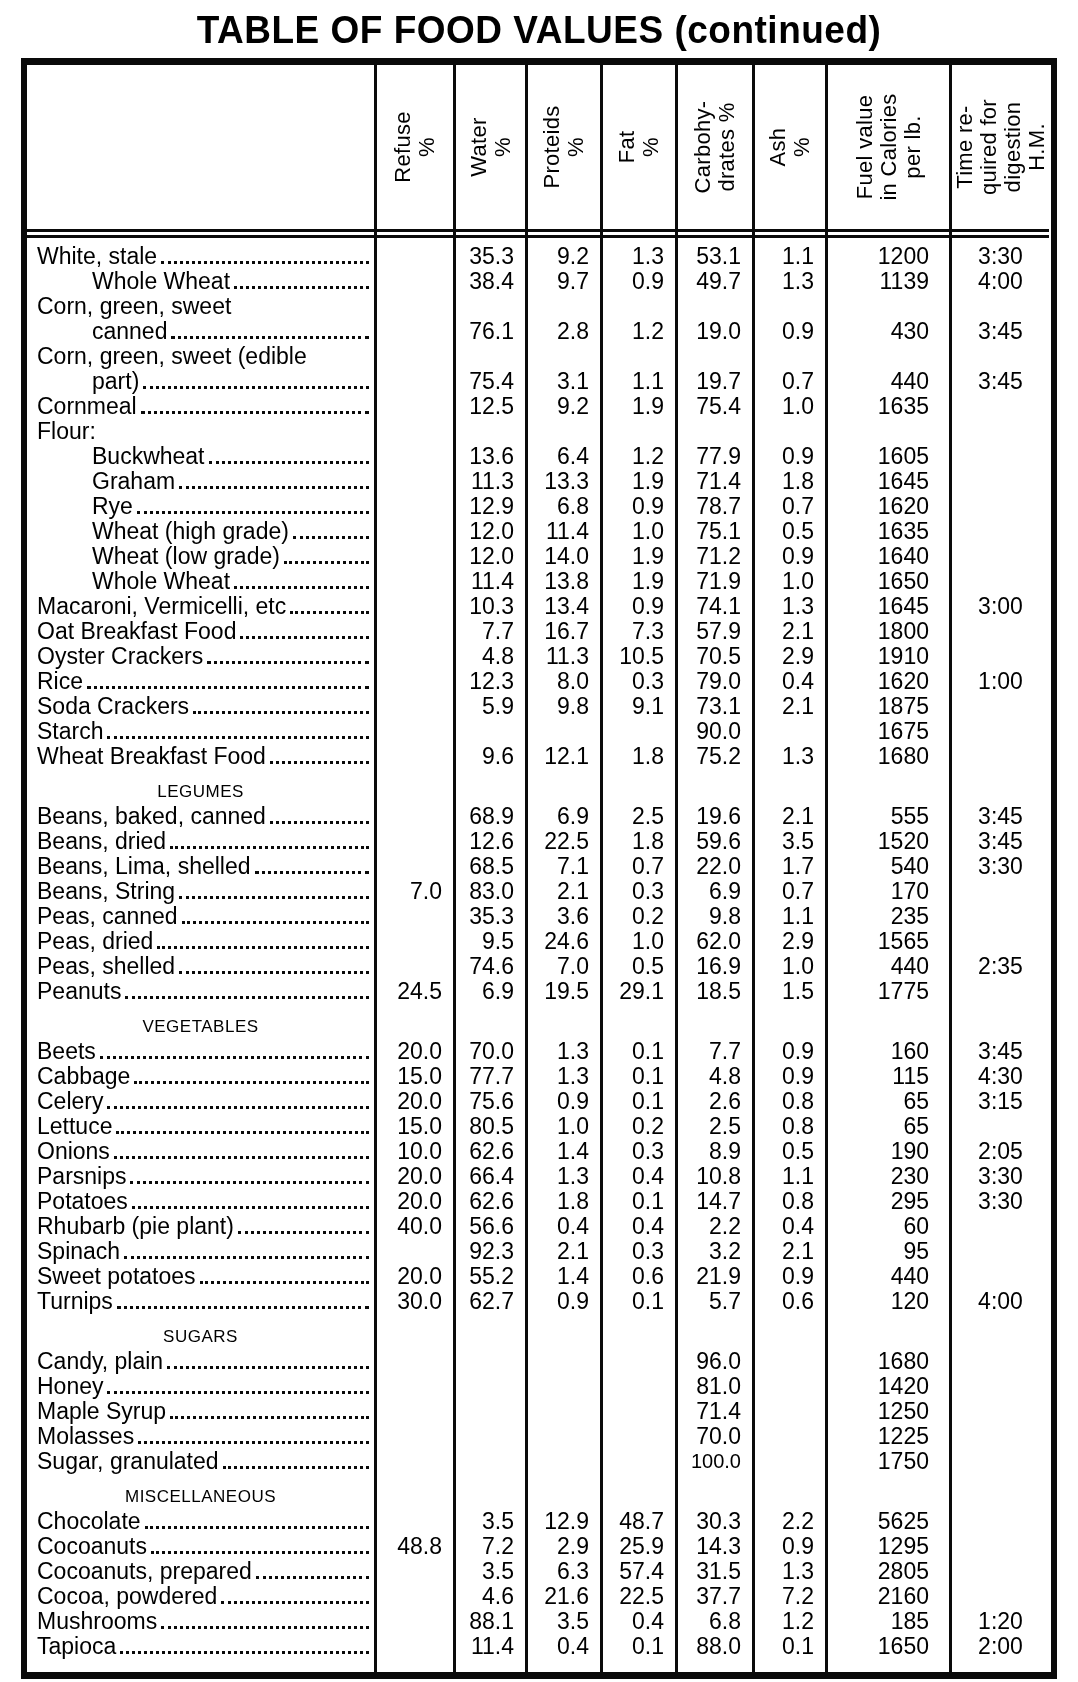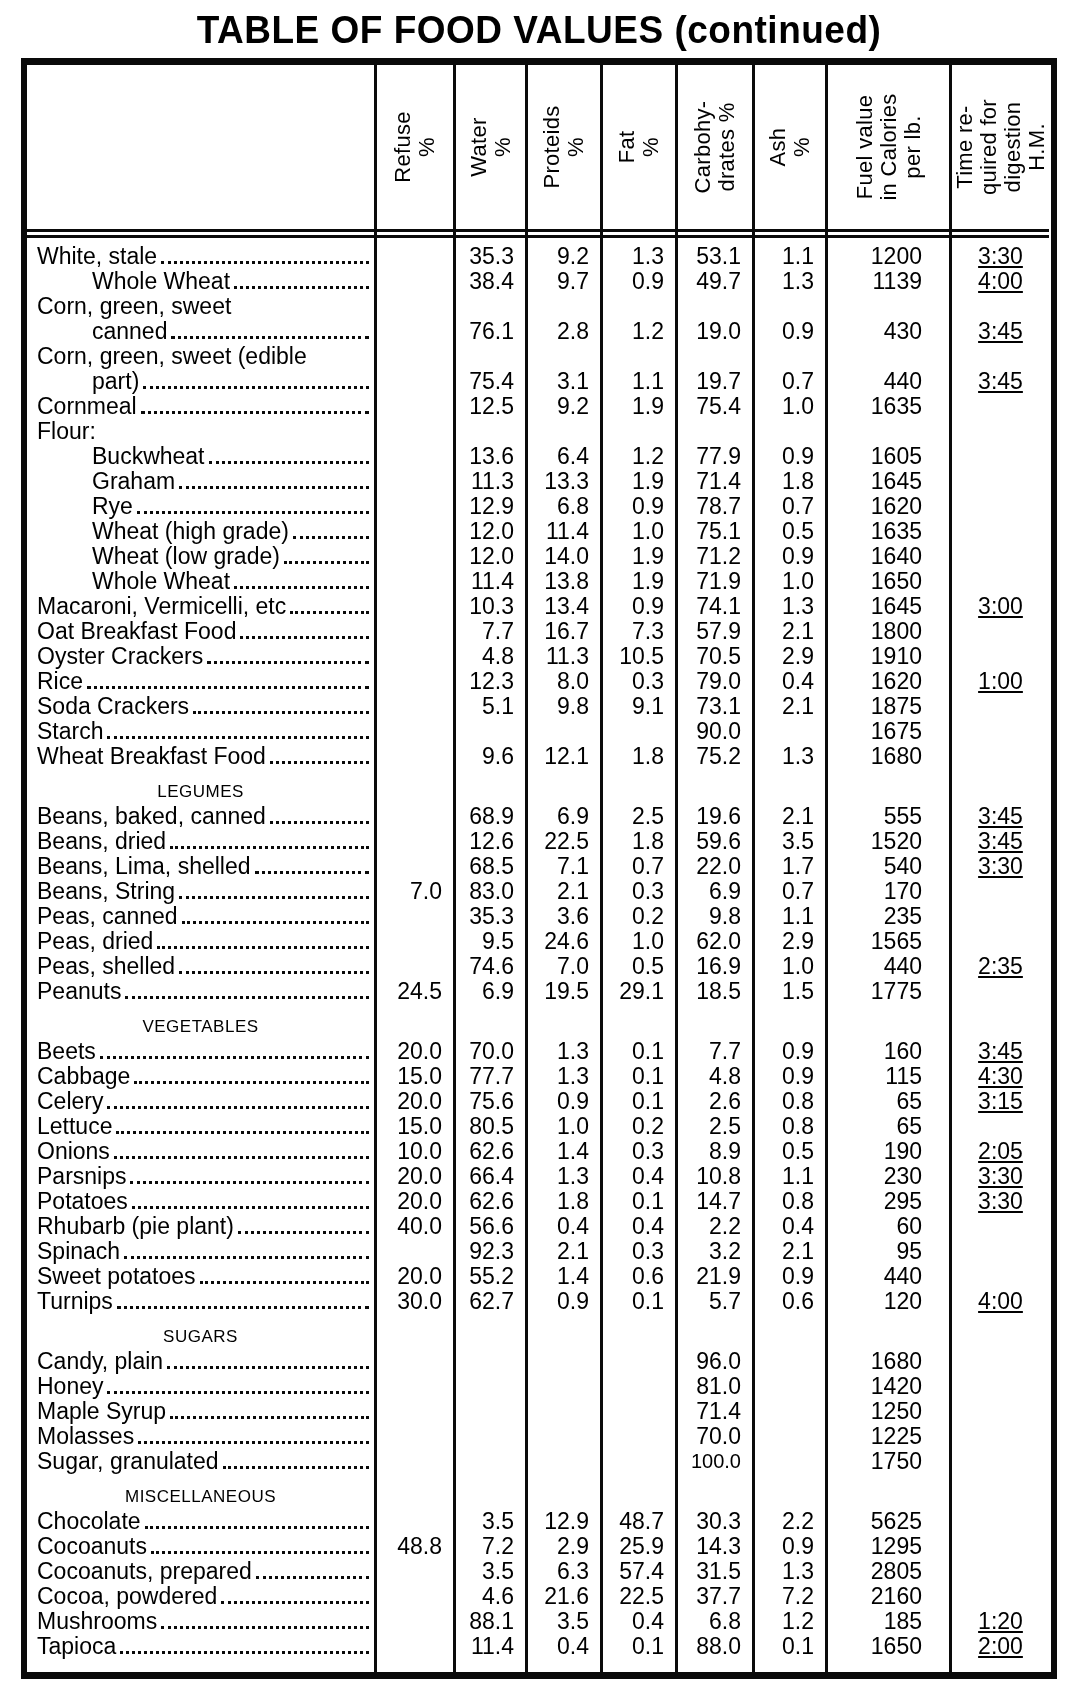--- a/index.html
+++ b/index.html
@@ -63,22 +63,22 @@
     border-bottom: 3px dotted #0a0a0a;
     margin: 0 1px 4px 4px;
   }
   .val {
     font-size: 23px;
     line-height: 25px;
     display: flex; align-items: flex-end; justify-content: flex-end;
     padding: 0 11px 0 0;
     white-space: nowrap;
   }
-  .val.fuel { padding-right: 27px; }
-  .val.time { justify-content: center; padding: 0; text-decoration: underline; }
+  .val.fuel { padding-right: 20px; }
+  .val.time { justify-content: center; padding: 0; }
   .sectioncell {
     height: 35px;
     font-size: 17px;
     display: flex; align-items: flex-end; justify-content: center;
     padding-bottom: 2px;
     letter-spacing: 0.5px;
   }
   .bpad { height: 13px; }
   .topgap { height: 6px; }
 </style>
@@ -368,21 +368,21 @@
       <div class="val bl">0.4</div>
       <div class="val bl fuel">1620</div>
       <div class="val bl time">1:00</div>
       <div class="namecell">
         <div class="lblrow">
           <span class="txt">Soda Crackers</span>
           <span class="lead"></span>
         </div>
       </div>
       <div class="val bl"></div>
-      <div class="val bl">5.1</div>
+      <div class="val bl">5.9</div>
       <div class="val bl">9.8</div>
       <div class="val bl">9.1</div>
       <div class="val bl">73.1</div>
       <div class="val bl">2.1</div>
       <div class="val bl fuel">1875</div>
       <div class="val bl time"></div>
       <div class="namecell">
         <div class="lblrow">
           <span class="txt">Starch</span>
           <span class="lead"></span>

